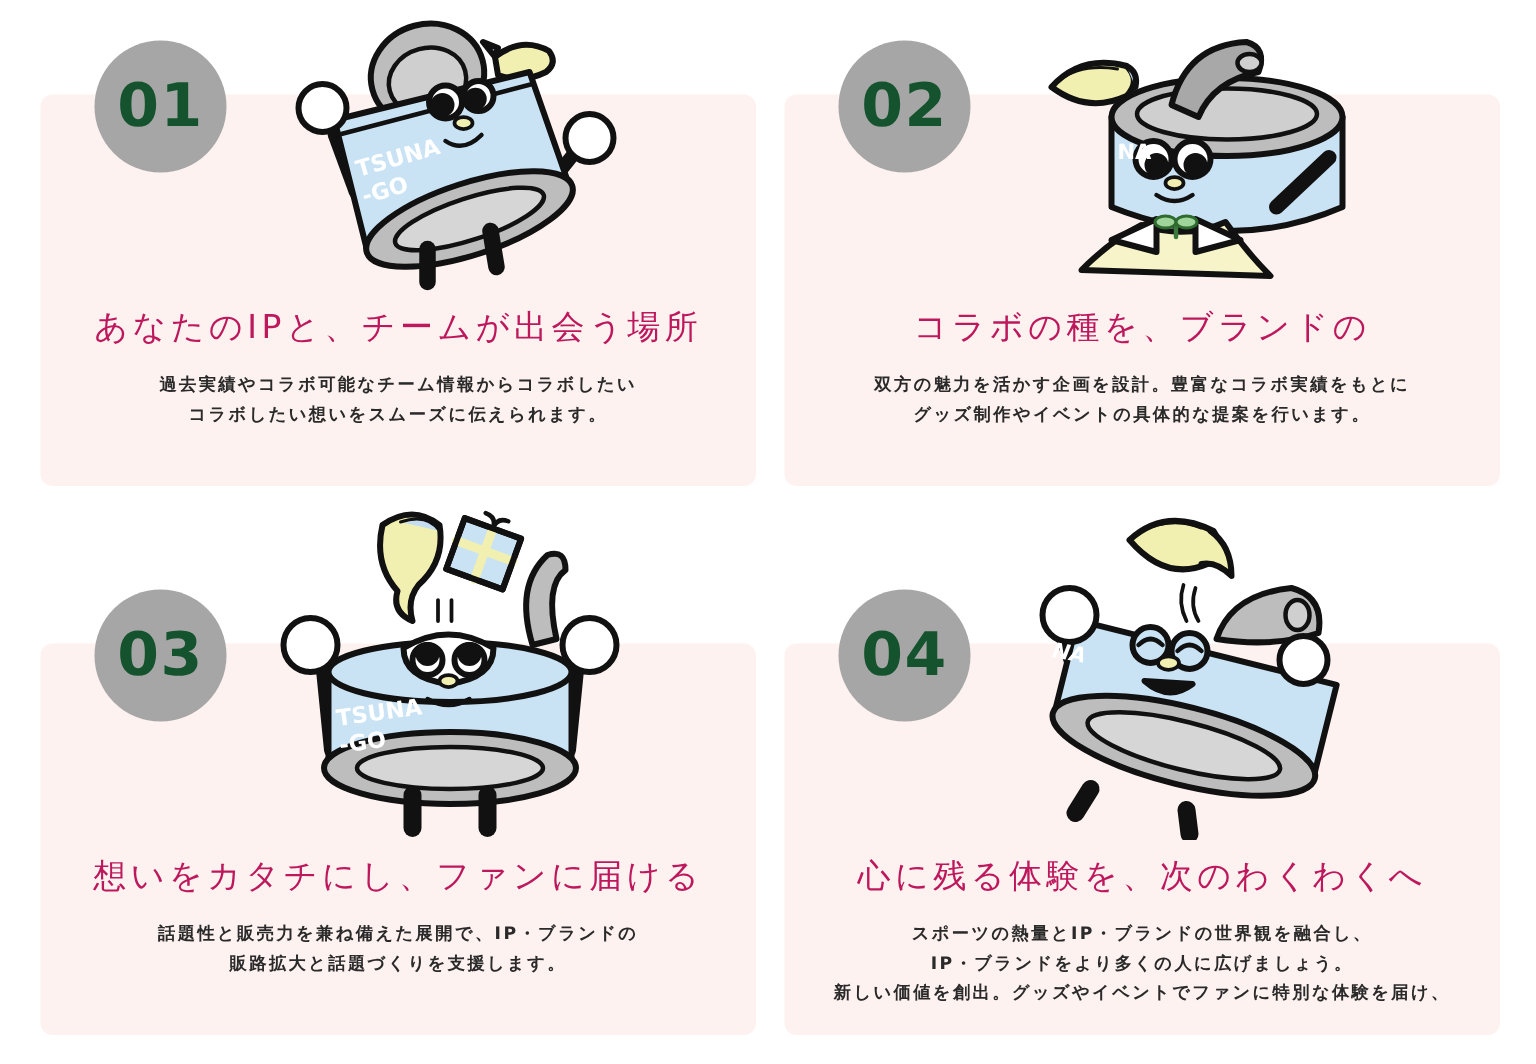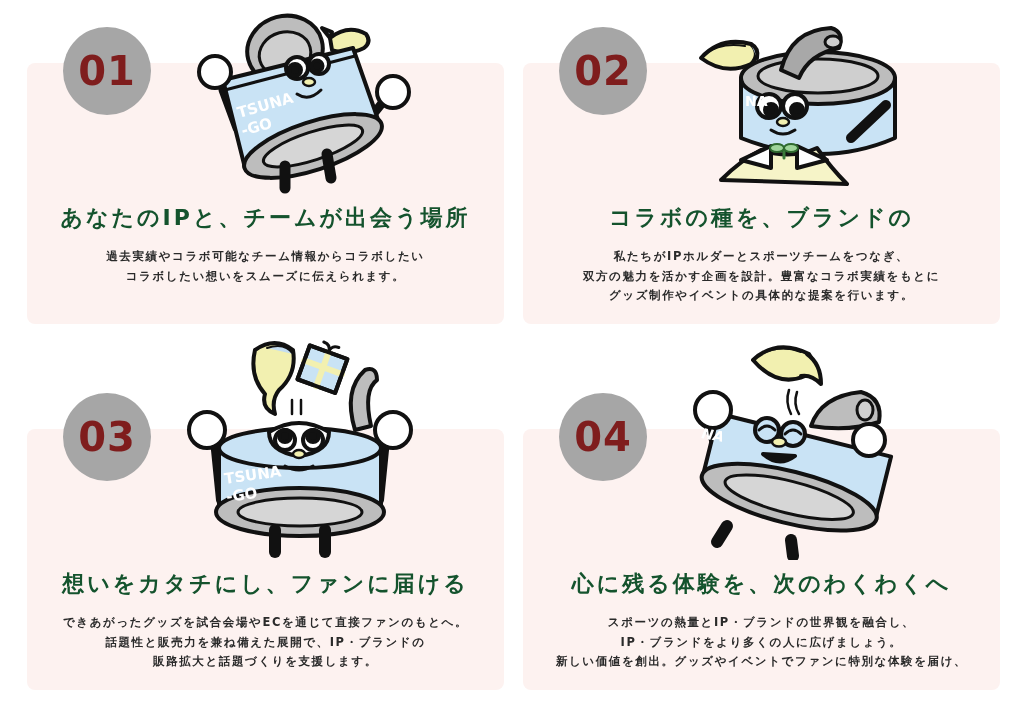--- a/index.html
+++ b/index.html
@@ -11,34 +11,34 @@
   .step-2 { left: 523px; top: 0; }
   .step-3 { left: 27px; top: 366px; }
   .step-4 { left: 523px; top: 366px; }
 
   .card {
     position: absolute; left: 0; top: 63px; width: 477px; height: 261px;
     background: #fdf2f0; border-radius: 8px;
   }
   .number-badge {
     position: absolute; left: 36px; top: 27px; width: 88px; height: 88px;
-    border-radius: 50%; background: #a6a6a6; color: #7f1d1d;
+    border-radius: 50%; background: #a6a6a6; color: #14532d;
     display: flex; align-items: center; justify-content: center;
     font-family: "DejaVu Sans", sans-serif; font-weight: bold; font-size: 40px;
     letter-spacing: 1px; z-index: 3;
   }
   .mascot {
     position: absolute; left: 158px; top: 10px; width: 230px; height: 185px; z-index: 2;
   }
   .step-3 .mascot, .step-4 .mascot { top: -36px; height: 230px; }
 
   .title {
     position: absolute; left: 0; width: 477px; top: 203px; text-align: center;
-    font-family: "DejaVu Sans", sans-serif; font-weight: bold; font-size: 22px;
-    letter-spacing: 3px; color: #14532d; z-index: 3; white-space: nowrap;
+    font-family: "DejaVu Sans", sans-serif; font-weight: normal; font-size: 22px;
+    letter-spacing: 3px; color: #be185d; z-index: 3; white-space: nowrap;
   }
   .desc {
     position: absolute; left: 0; width: 477px; top: 247px; text-align: center;
     font-family: "DejaVu Sans", sans-serif; font-size: 11.5px; font-weight: bold;
     line-height: 19.5px; letter-spacing: 1.6px; color: #2a2a2a; z-index: 3;
   }
   .desc span { display: block; white-space: nowrap; }
 </style>
 </head>
 <body>
@@ -116,21 +116,20 @@
       <path d="M60 150 l30 -14 l0 22 z" fill="#fff"></path>
       <path d="M146 150 l-30 -14 l0 22 z" fill="#fff"></path>
       <path d="M103 148 l0 -10" stroke="#3a7a3a" stroke-width="3"></path>
       <ellipse cx="96" cy="138" rx="7" ry="4" fill="#9fd49a" stroke="#2f6a2f" stroke-width="2"></ellipse>
       <ellipse cx="110" cy="138" rx="7" ry="4" fill="#9fd49a" stroke="#2f6a2f" stroke-width="2"></ellipse>
     </g>
     <text x="64" y="96" font-family="DejaVu Sans, sans-serif" font-weight="bold" font-size="14" fill="#fff">NA</text>
   </svg>
   <h2 class="title">コラボの種を、ブランドの</h2>
   <p class="desc">
-    <span>私たちがIPホルダーとスポーツチームをつなぎ、</span>
     <span>双方の魅力を活かす企画を設計。豊富なコラボ実績をもとに</span>
     <span>グッズ制作やイベントの具体的な提案を行います。</span>
   </p>
 </section>
 
 <section class="step step-3">
   <div class="card"></div>
   <div class="number-badge">03</div>
   <svg class="mascot" viewBox="0 0 230 230">
     <g stroke="#111" stroke-width="4" stroke-linejoin="round" stroke-linecap="round">
@@ -171,21 +170,20 @@
       <path d="M100 136 q14 8 28 0" fill="none" stroke-width="3"></path>
 
       <path d="M90 200 L90 222" stroke-width="12"></path>
       <path d="M140 200 L140 222" stroke-width="12"></path>
     </g>
     <text x="40" y="154" font-family="DejaVu Sans, sans-serif" font-weight="bold" font-size="15" fill="#fff" transform="rotate(-8 40 154)">TSUNA</text>
     <text x="42" y="172" font-family="DejaVu Sans, sans-serif" font-weight="bold" font-size="15" fill="#fff" transform="rotate(-8 42 172)">-GO</text>
   </svg>
   <h2 class="title">想いをカタチにし、ファンに届ける</h2>
   <p class="desc">
-    <span>できあがったグッズを試合会場やECを通じて直接ファンのもとへ。</span>
     <span>話題性と販売力を兼ね備えた展開で、IP・ブランドの</span>
     <span>販路拡大と話題づくりを支援します。</span>
   </p>
 </section>
 
 <section class="step step-4">
   <div class="card"></div>
   <div class="number-badge">04</div>
   <svg class="mascot" viewBox="0 0 230 230">
     <g stroke="#111" stroke-width="4" stroke-linejoin="round" stroke-linecap="round">

